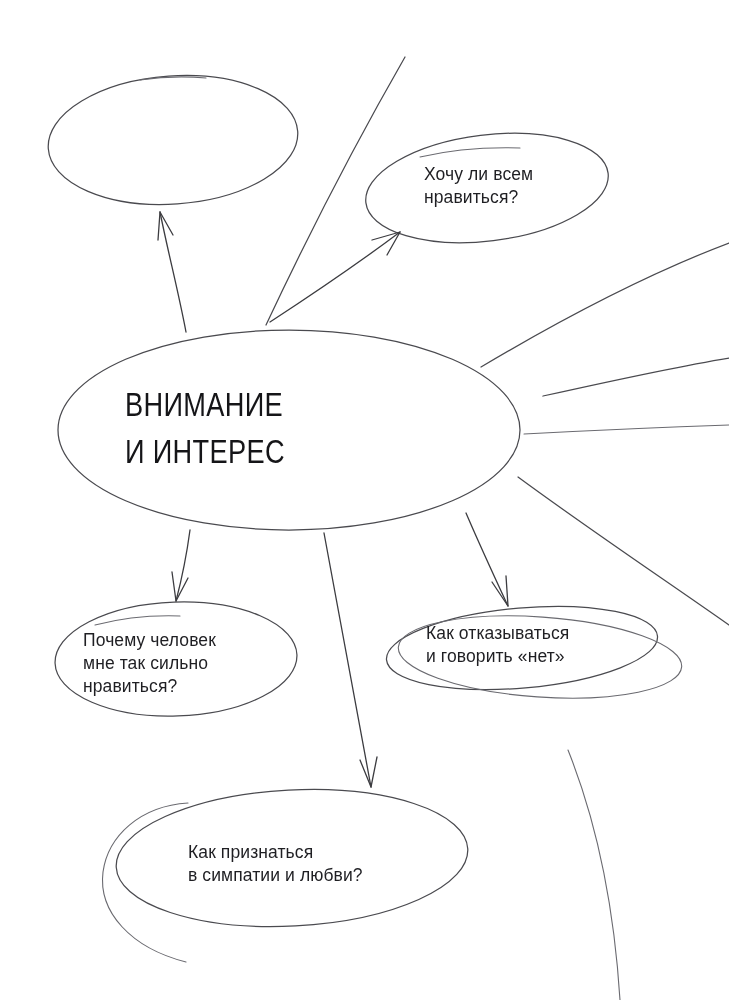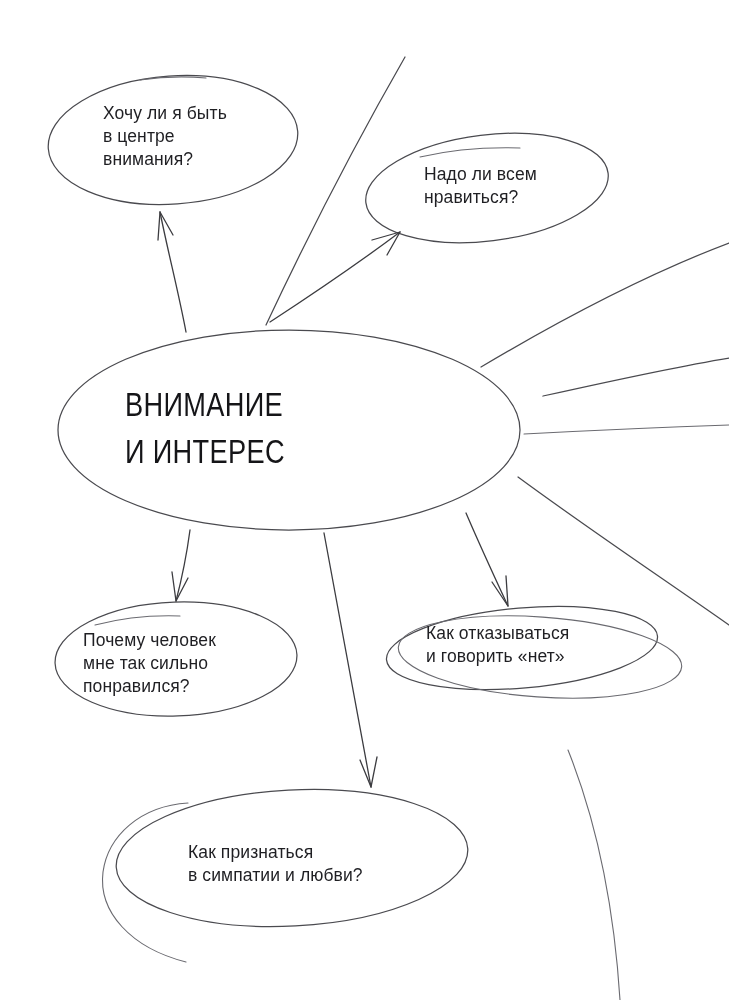--- a/index.html
+++ b/index.html
@@ -144,30 +144,27 @@
     <g>
       <path class="arrow-line" d="M466,513 C 481,548 495,578 508,606"></path>
       <path class="arrow-head" d="M508,606 L 492,582 M508,606 L 506,576"></path>
     </g>
 
   </svg>
 
   <div class="node-label" id="center-label" style="left:125px; top:381px; width:440px;">ВНИМАНИЕ
 И ИНТЕРЕС</div>
 
-  <div class="node-label leaf-label" style="left:103px; top:102px; width:190px;">Хочу ли я быть
-в центре
-внимания?</div>
 
-  <div class="node-label leaf-label" style="left:424px; top:163px; width:200px;">Надо ли всем
+  <div class="node-label leaf-label" style="left:424px; top:163px; width:200px;">Хочу ли всем
 нравиться?</div>
 
   <div class="node-label leaf-label" style="left:83px; top:629px; width:210px;">Почему человек
 мне так сильно
-понравился?</div>
+нравиться?</div>
 
   <div class="node-label leaf-label" style="left:188px; top:841px; width:260px;">Как признаться
 в симпатии и любви?</div>
 
   <div class="node-label leaf-label" style="left:426px; top:622px; width:215px;">Как отказываться
 и говорить «нет»</div>
 
 </div>
 
 </body></html>

